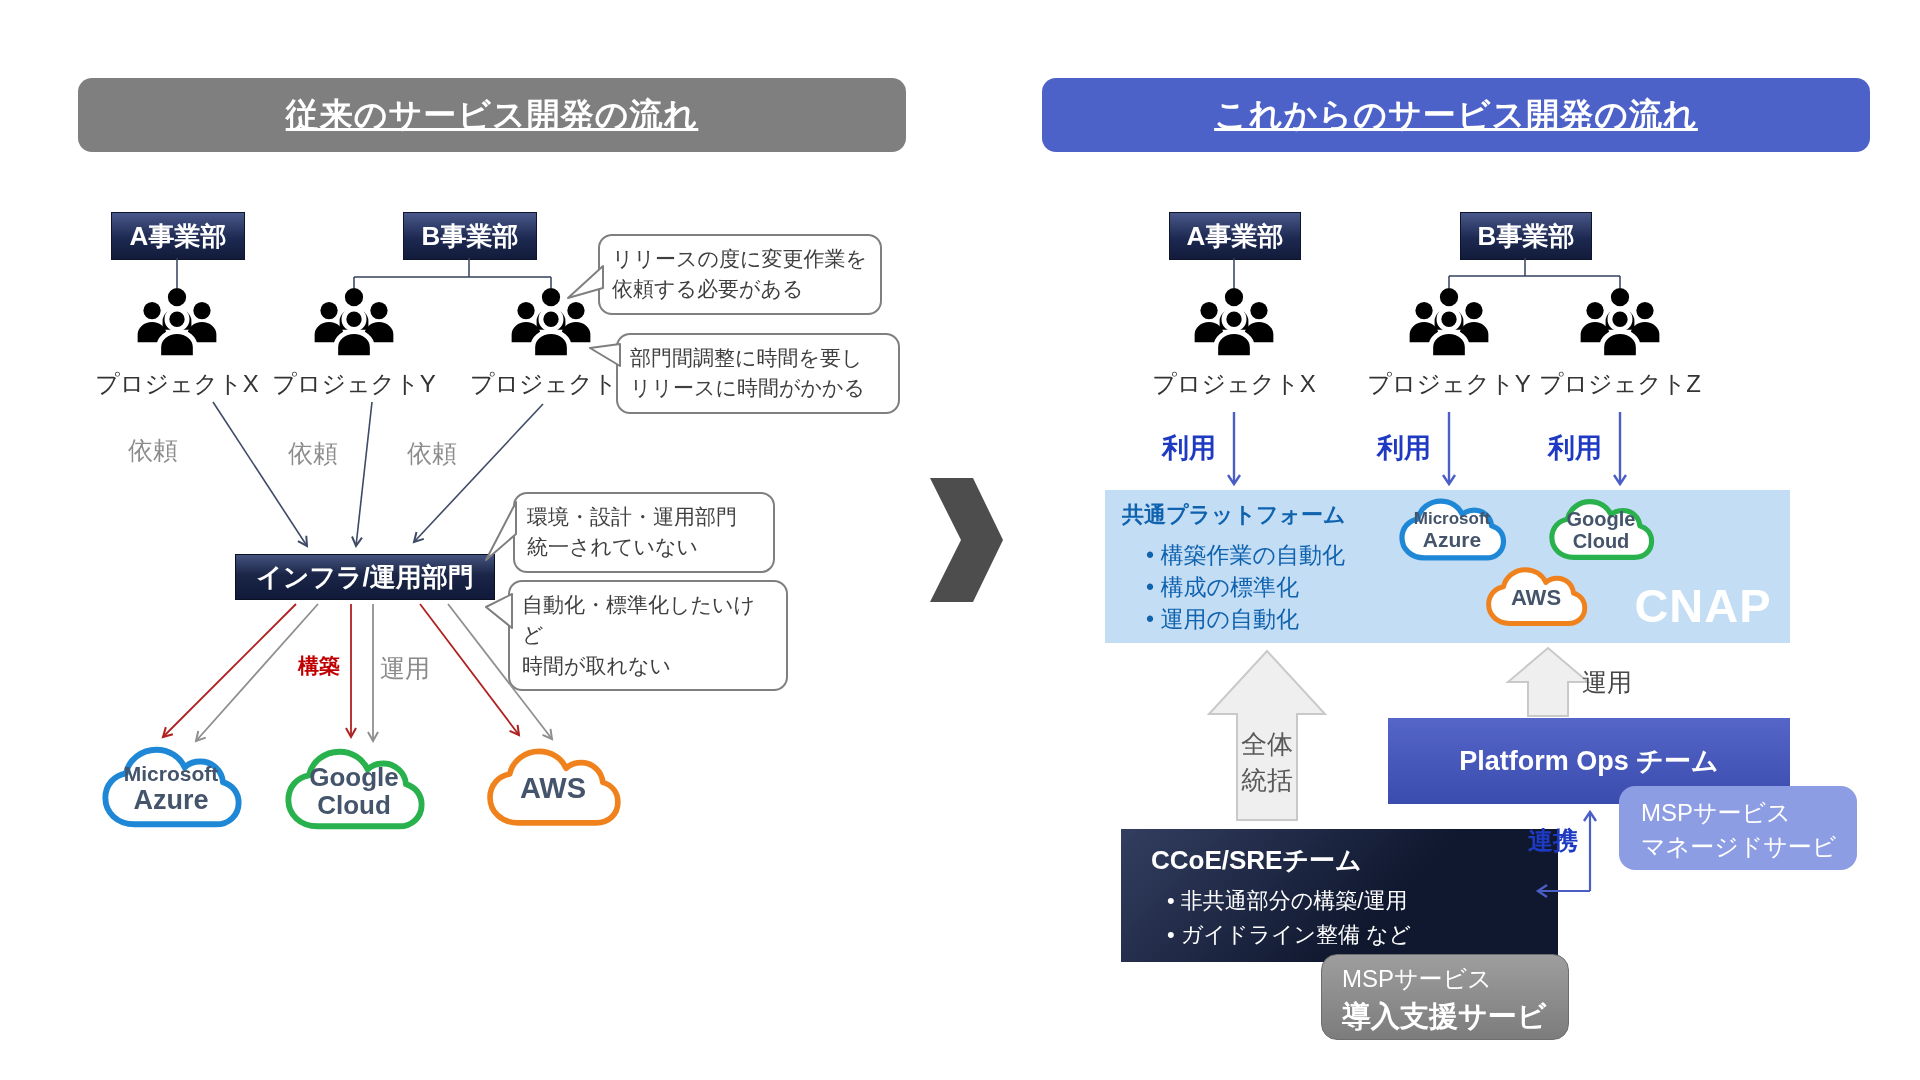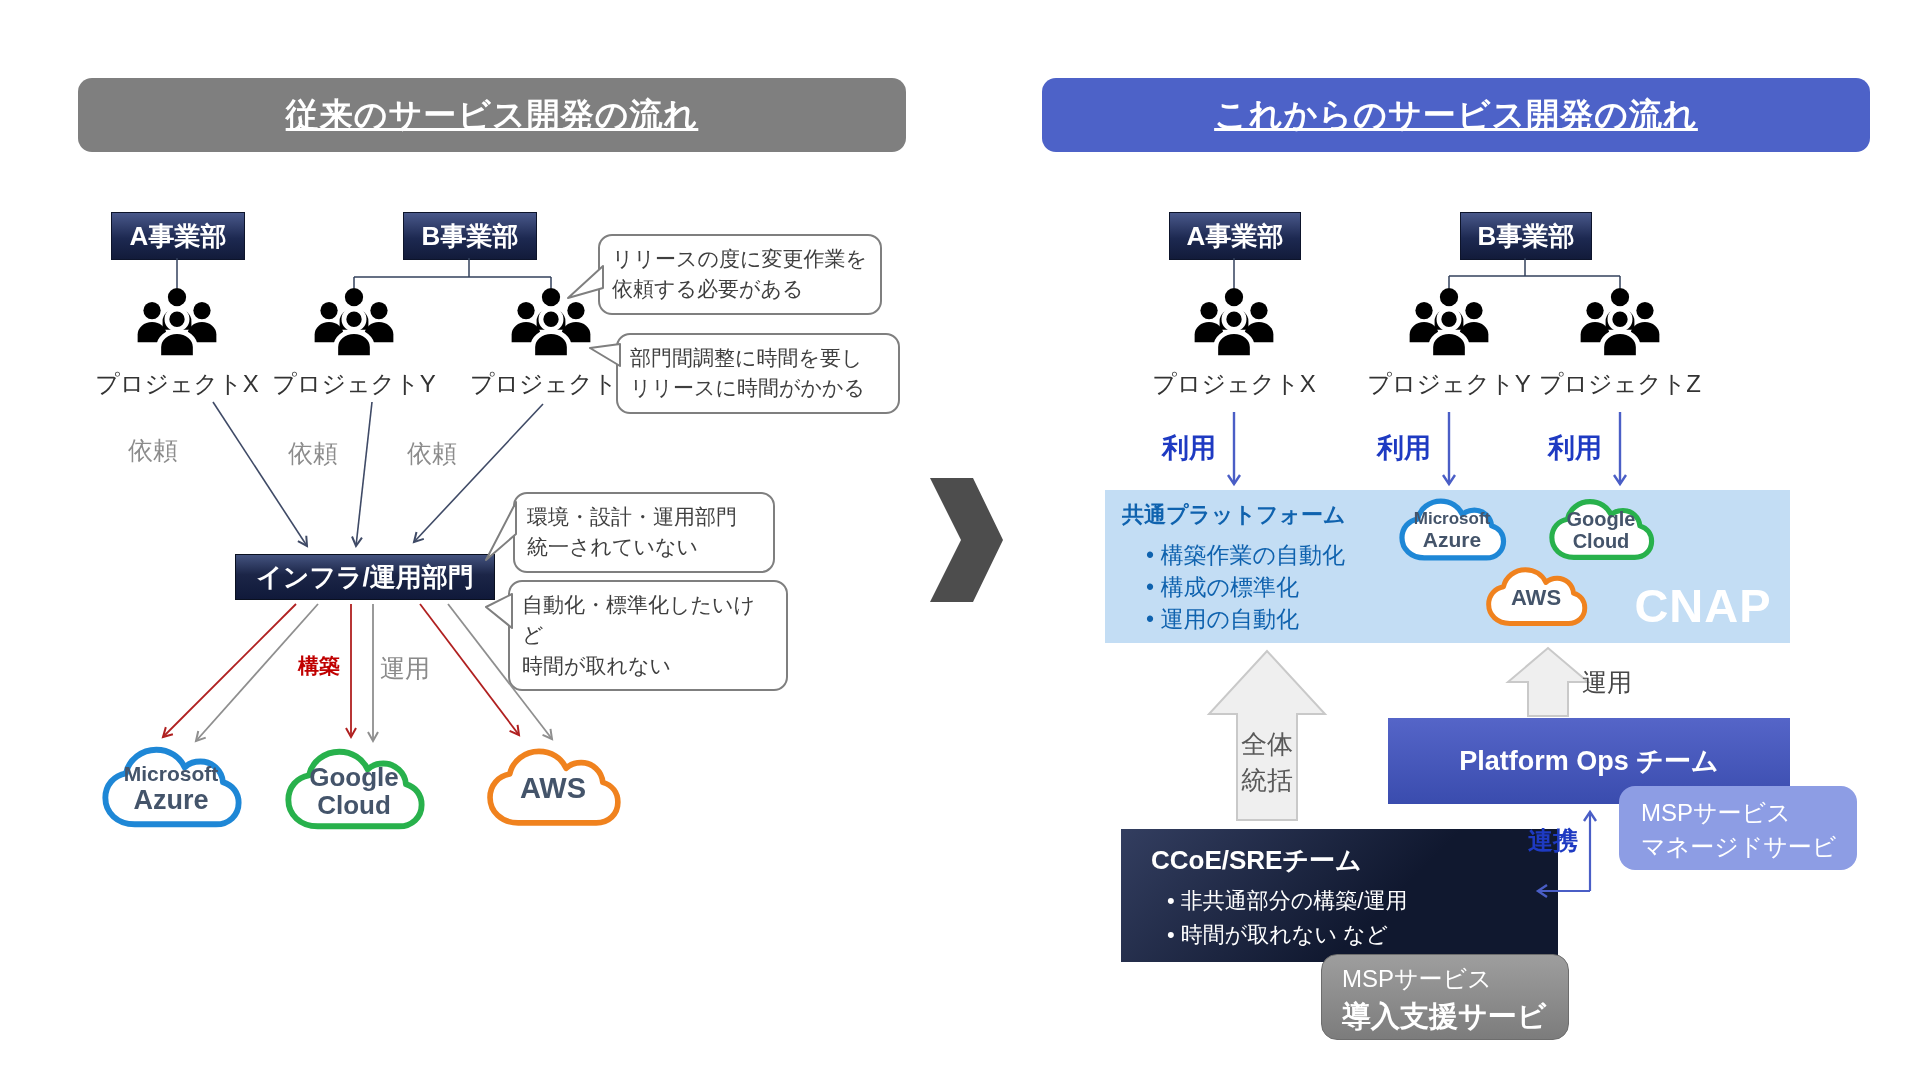--- a/index.html
+++ b/index.html
@@ -260,21 +260,21 @@
   <div class="el ops-arrow-label" style="left:1582px;top:666px;">運用</div>
 
   <div class="el platform-ops-box" style="left:1388px;top:718px;width:402px;height:86px;">Platform Ops チーム</div>
 
   <div class="el msp-managed" style="left:1619px;top:786px;width:216px;height:74px;">MSPサービス
 マネージドサービス</div>
 
   <div class="el ccoe-box" style="left:1121px;top:829px;width:437px;height:133px;">
     <div class="ccoe-title">CCoE/SREチーム</div>
     <div class="ccoe-bullet">非共通部分の構築/運用</div>
-    <div class="ccoe-bullet">時間が取れない など</div>
+    <div class="ccoe-bullet">ガイドライン整備 など</div>
   </div>
 
   <div class="el collab-label" style="left:1528px;top:824px;">連携</div>
 
   <div class="el msp-gray" style="left:1321px;top:954px;width:226px;height:76px;">
     <div class="msp-gray-l1">MSPサービス</div>
     <div class="msp-gray-l2">導入支援サービス</div>
   </div>
 
   <svg class="svg-over" width="1920" height="1080">

